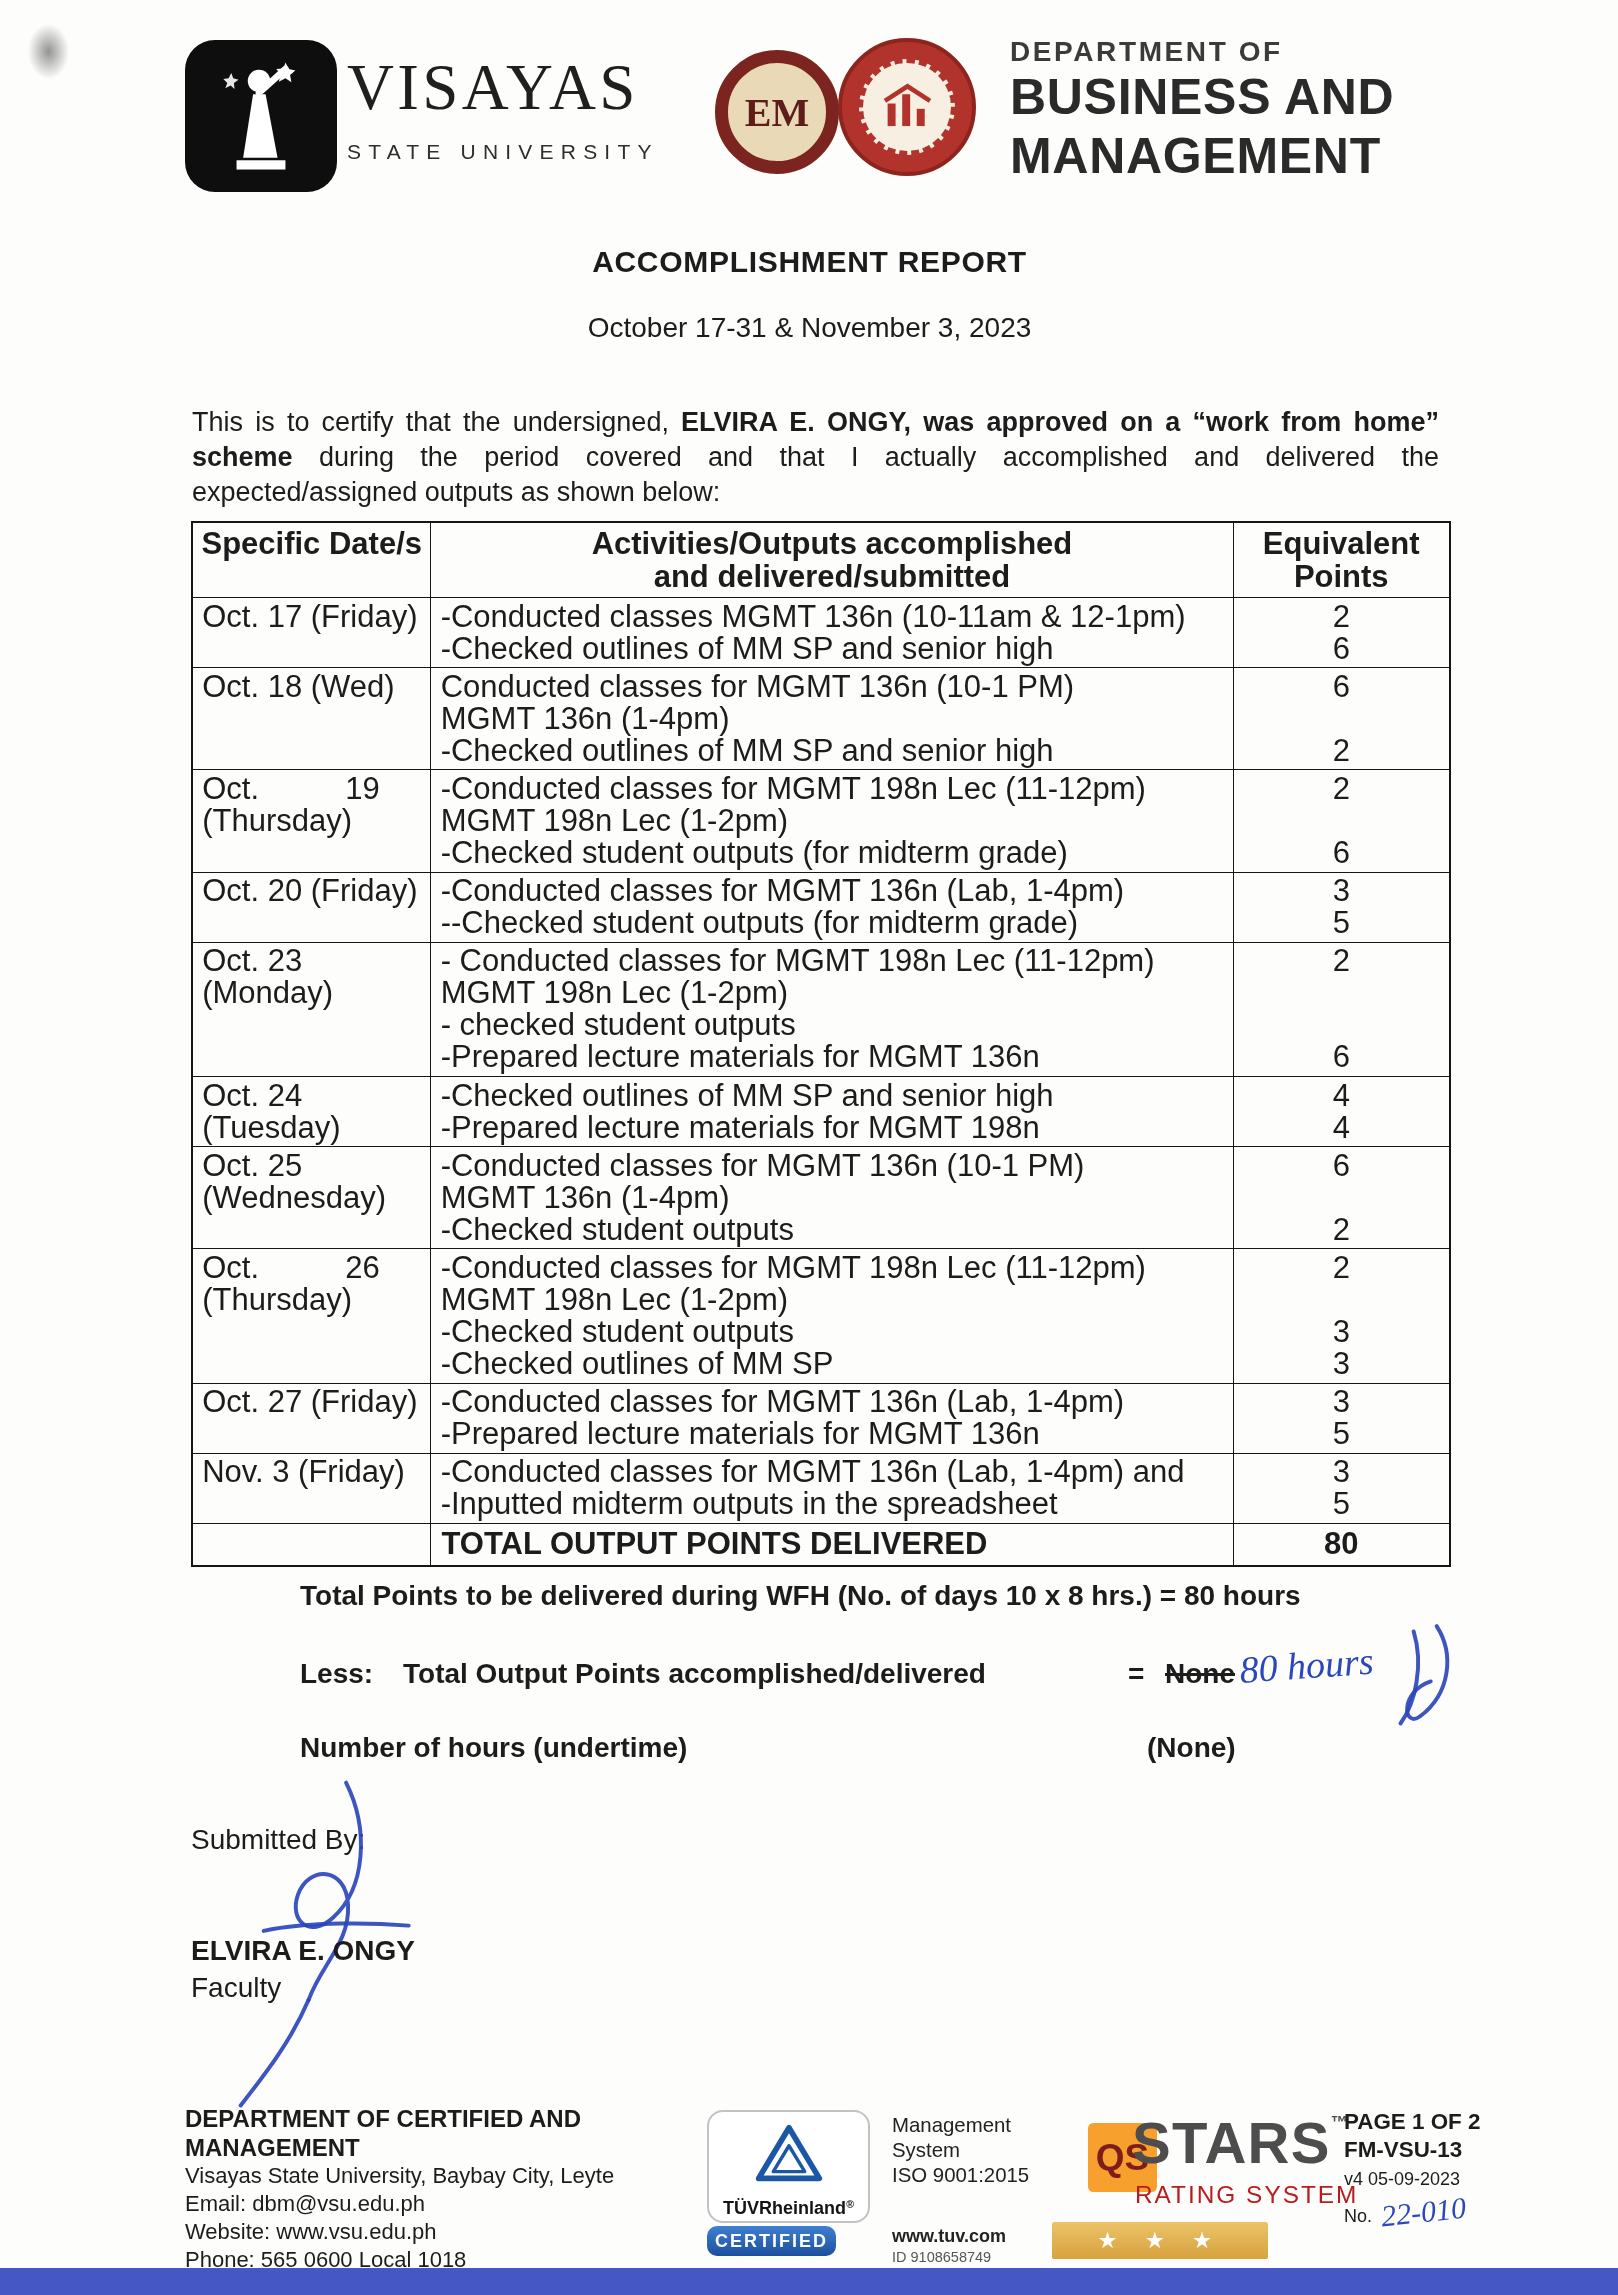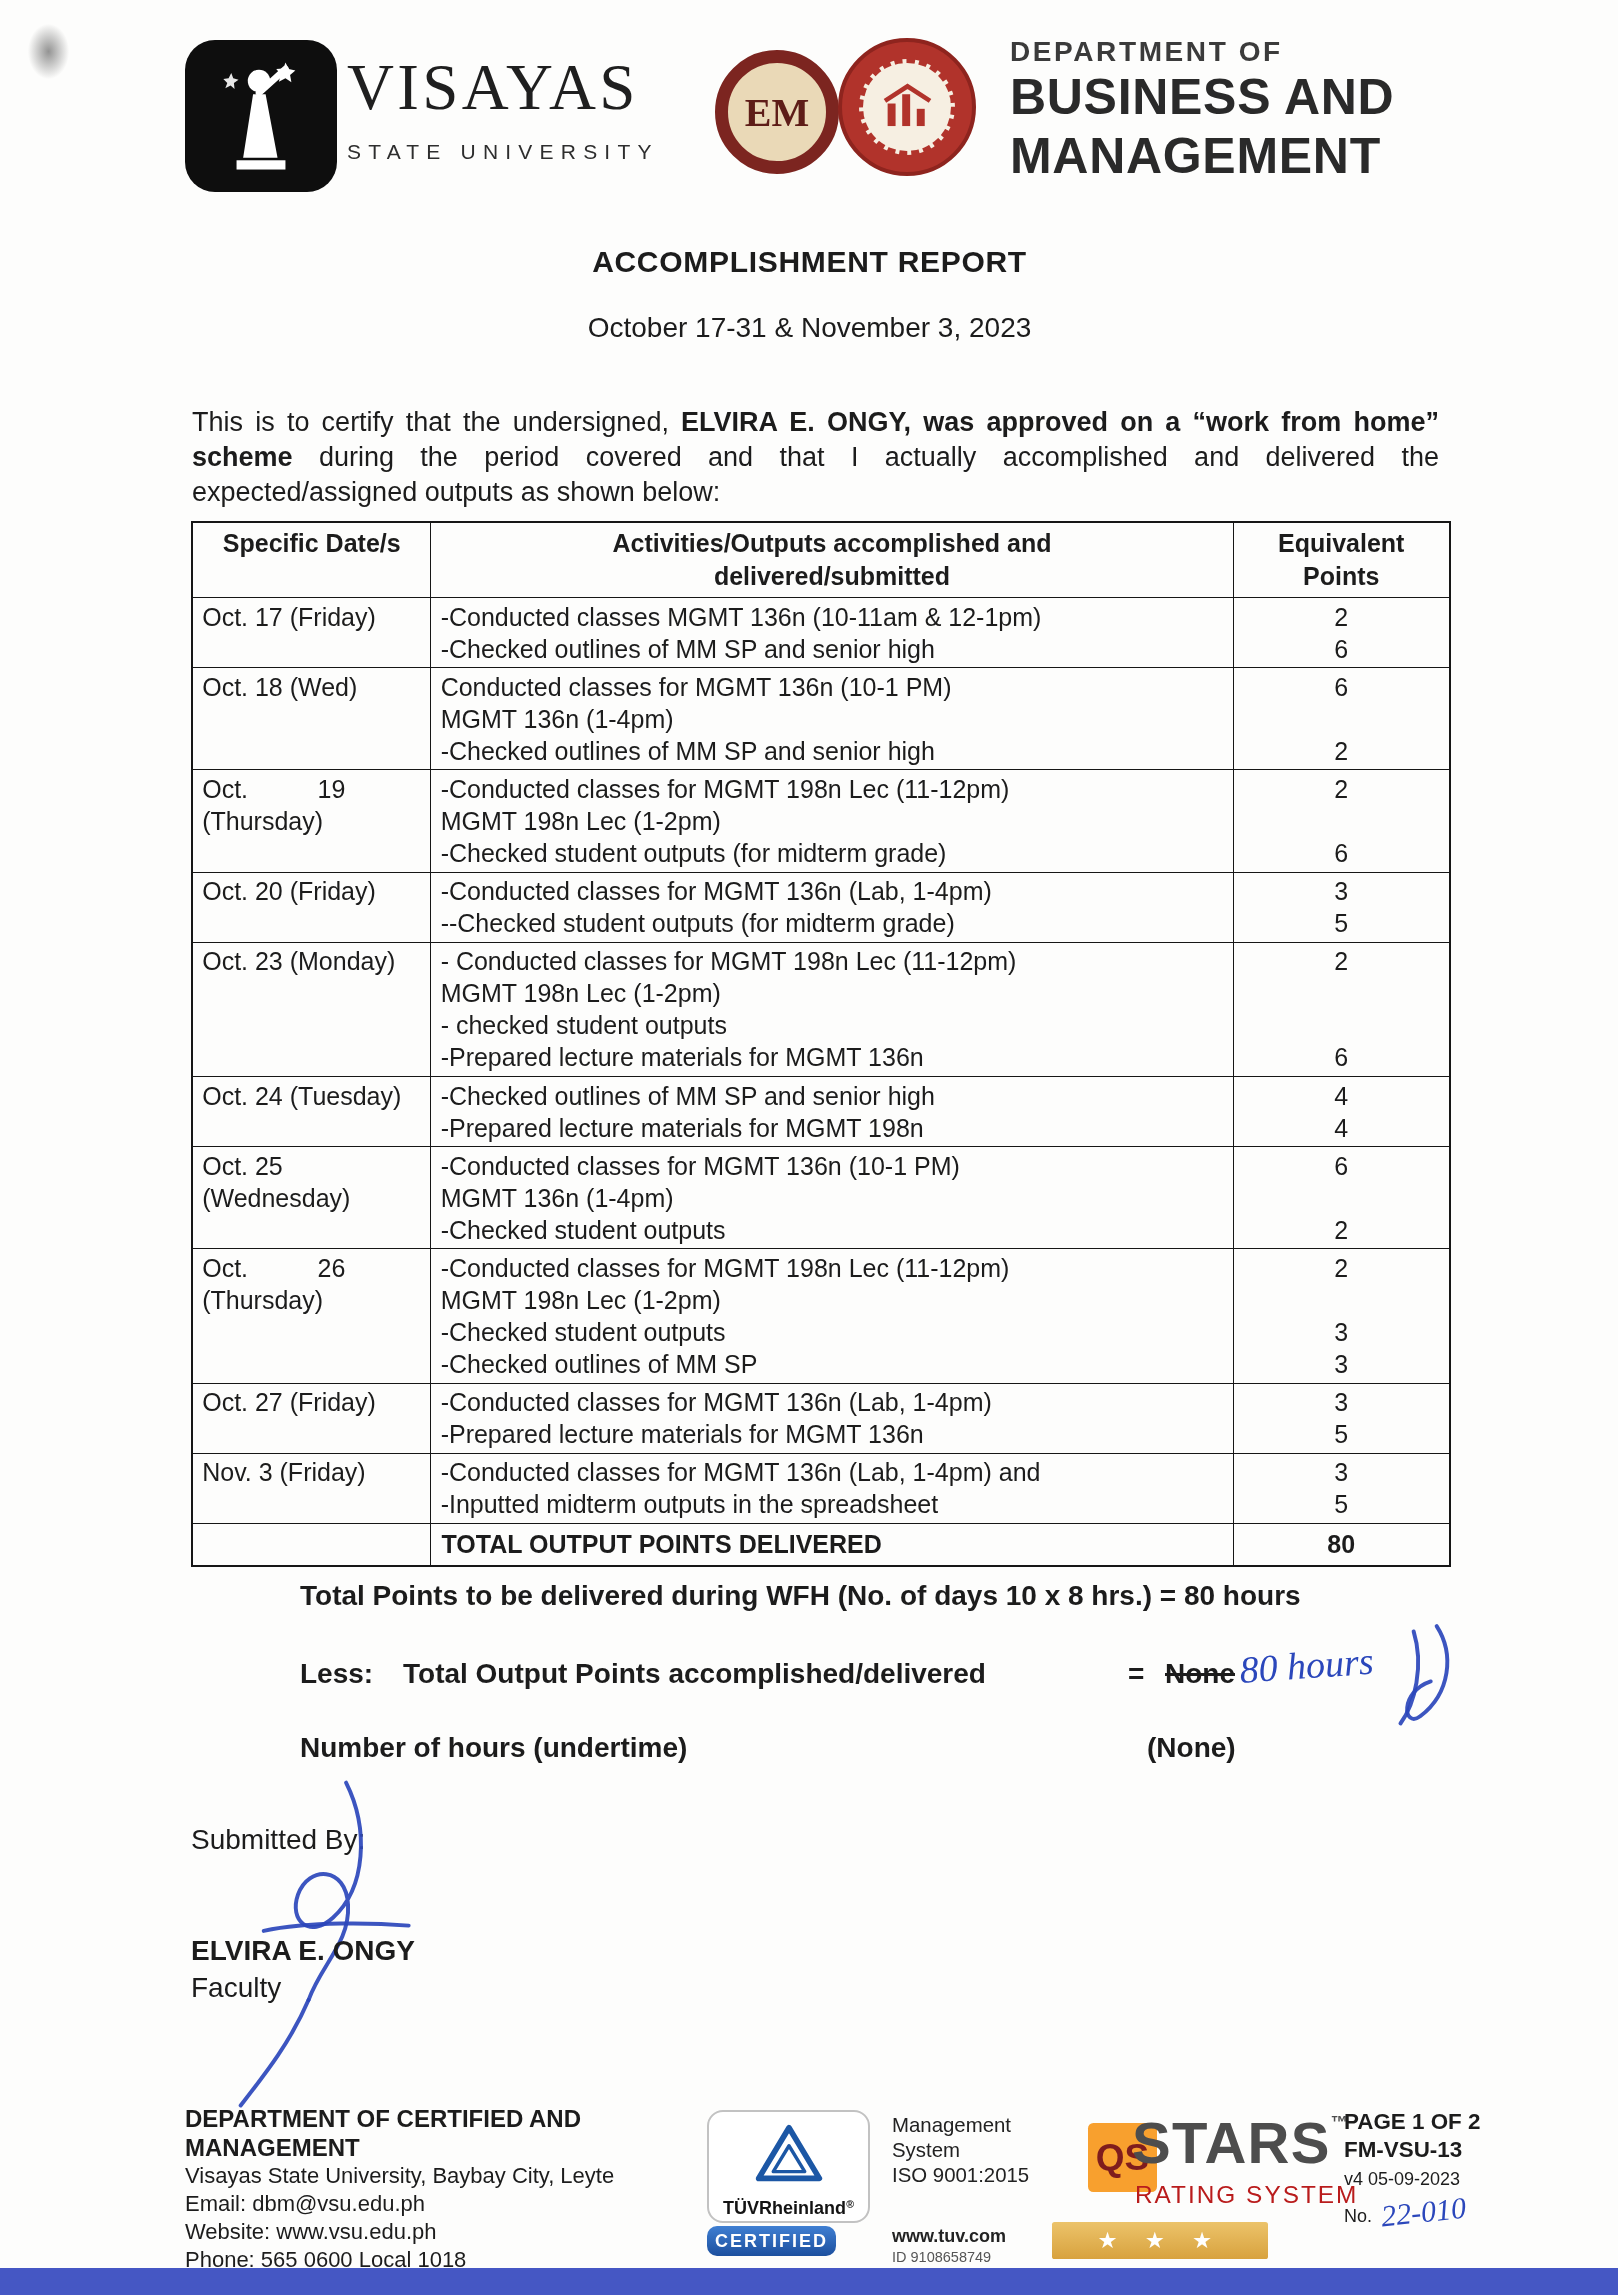--- a/index.html
+++ b/index.html
@@ -23,21 +23,21 @@
   .dept-label{font-size:28px;font-weight:bold;letter-spacing:2.6px;color:#3b3b3b;}
   .dept-name{font-size:50px;font-weight:bold;color:#2a2a2a;line-height:1.17;letter-spacing:0.7px;}
 
   
   .report-title{left:0;right:0;top:245px;text-align:center;font-size:30px;font-weight:bold;letter-spacing:0.7px;}
   .report-period{left:0;right:0;top:312px;text-align:center;font-size:28px;}
   .intro{left:192px;top:378px;width:1247px;font-size:27px;line-height:35px;text-align:justify;}
   .b{font-weight:bold;}
 
   
-  .rtable{left:191px;top:521px;width:1260px;border:2px solid #161616;box-sizing:border-box;font-size:25px;background:#fdfdfc;}
+  .rtable{left:191px;top:521px;width:1260px;border:2px solid #161616;box-sizing:border-box;font-size:31px;background:#fdfdfc;}
   .trow{display:flex;border-top:1.6px solid #161616;}
   .trow.thead{border-top:none;}
   .cell{box-sizing:border-box;padding:2.6px 9.2px;}
   .c-date{width:239px;border-right:1.6px solid #161616;line-height:32px;}
   .c-act{width:804px;border-right:1.6px solid #161616;}
   .c-pts{width:216px;text-align:center;}
   .line{line-height:32px;min-height:32px;}
   .thead .cell{font-weight:bold;text-align:center;line-height:33px;padding:4px 6.6px;}
   .thead .c-act span{display:inline-block;max-width:540px;}
   .thead .c-pts span{display:inline-block;max-width:158px;}

